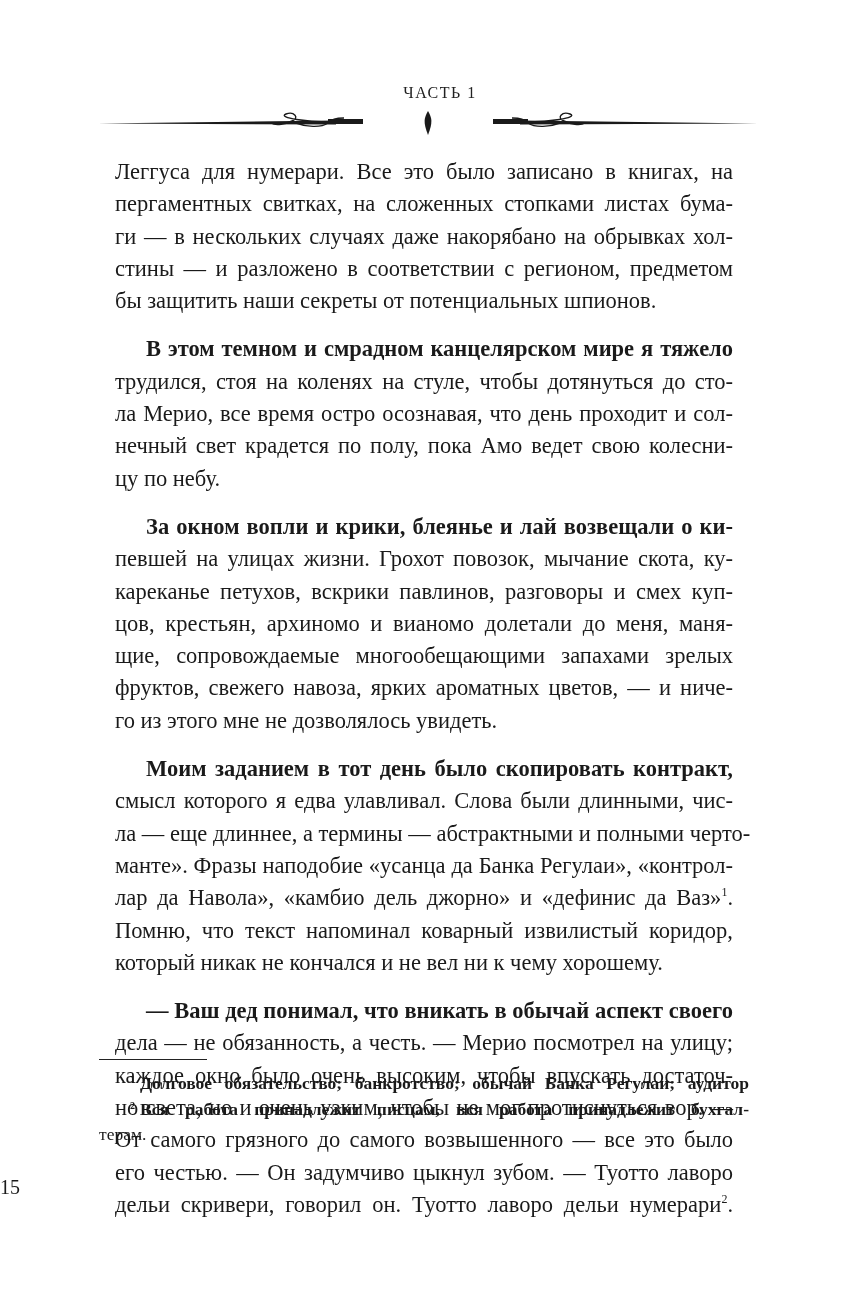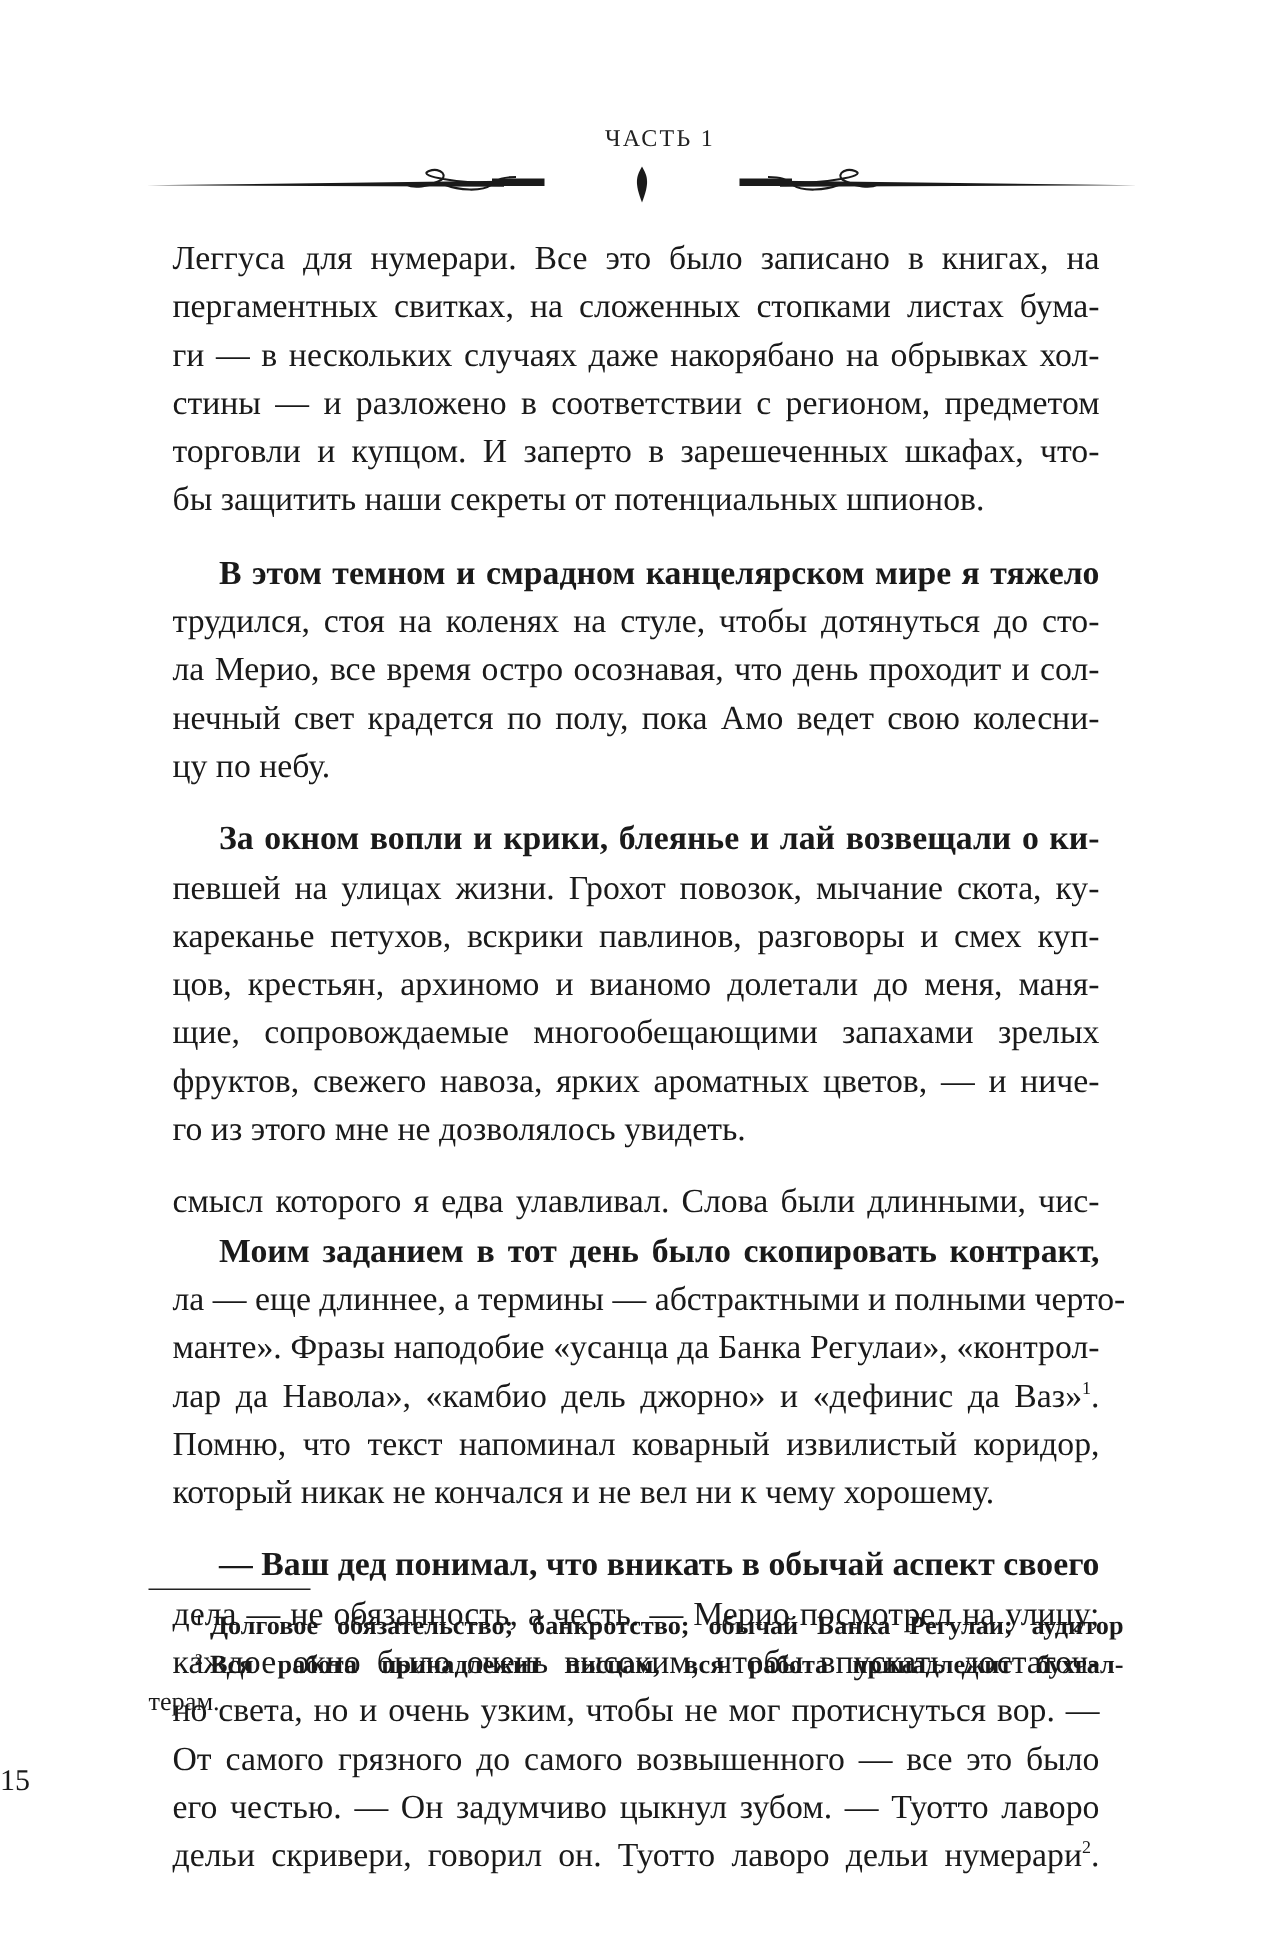--- a/index.html
+++ b/index.html
@@ -59,42 +59,41 @@
 
     <path d="M332,3 C336,10 337,14 332,27 C327,14 328,10 332,3 Z" fill="#1a1a1a"></path>
   </svg>
 
   <div class="body-text">
     <p class="first">
       <span class="line">Леггуса для нумерари. Все это было записано в книгах, на</span>
       <span class="line">пергаментных свитках, на сложенных стопками листах бума-</span>
       <span class="line">ги — в нескольких случаях даже накорябано на обрывках хол-</span>
       <span class="line">стины — и разложено в соответствии с регионом, предметом</span>
-      <span class="line">торговли и купцом. И заперто в зарешеченных шкафах, что-</span>
       <span class="line last">бы защитить наши секреты от потенциальных шпионов.</span>
     </p>
     <p style="text-indent:0">
       <span class="line indent">В этом темном и смрадном канцелярском мире я тяжело</span>
       <span class="line">трудился, стоя на коленях на стуле, чтобы дотянуться до сто-</span>
       <span class="line">ла Мерио, все время остро осознавая, что день проходит и сол-</span>
       <span class="line">нечный свет крадется по полу, пока Амо ведет свою колесни-</span>
       <span class="line last">цу по небу.</span>
     </p>
     <p style="text-indent:0">
       <span class="line indent">За окном вопли и крики, блеянье и лай возвещали о ки-</span>
       <span class="line">певшей на улицах жизни. Грохот повозок, мычание скота, ку-</span>
       <span class="line">кареканье петухов, вскрики павлинов, разговоры и смех куп-</span>
       <span class="line">цов, крестьян, архиномо и вианомо долетали до меня, маня-</span>
       <span class="line">щие, сопровождаемые многообещающими запахами зрелых</span>
       <span class="line">фруктов, свежего навоза, ярких ароматных цветов, — и ниче-</span>
       <span class="line last">го из этого мне не дозволялось увидеть.</span>
     </p>
     <p style="text-indent:0">
+      <span class="line indent">Моим заданием в тот день было скопировать контракт,</span>
       <span class="line">смысл которого я едва улавливал. Слова были длинными, чис-</span>
-      <span class="line indent">Моим заданием в тот день было скопировать контракт,</span>
       <span class="line">ла — еще длиннее, а термины — абстрактными и полными черто-</span>
       <span class="line">манте». Фразы наподобие «усанца да Банка Регулаи», «контрол-</span>
       <span class="line"><span>лар да Навола», «камбио дель джорно» и «дефинис да Ваз»</span><sup>1</sup><span>.</span></span>
       <span class="line">Помню, что текст напоминал коварный извилистый коридор,</span>
       <span class="line last">который никак не кончался и не вел ни к чему хорошему.</span>
     </p>
     <p style="text-indent:0">
       <span class="line indent">—  Ваш дед понимал, что вникать в обычай аспект своего</span>
       <span class="line">дела — не обязанность, а честь. — Мерио посмотрел на улицу;</span>
       <span class="line">каждое окно было очень высоким, чтобы впускать достаточ-</span>

